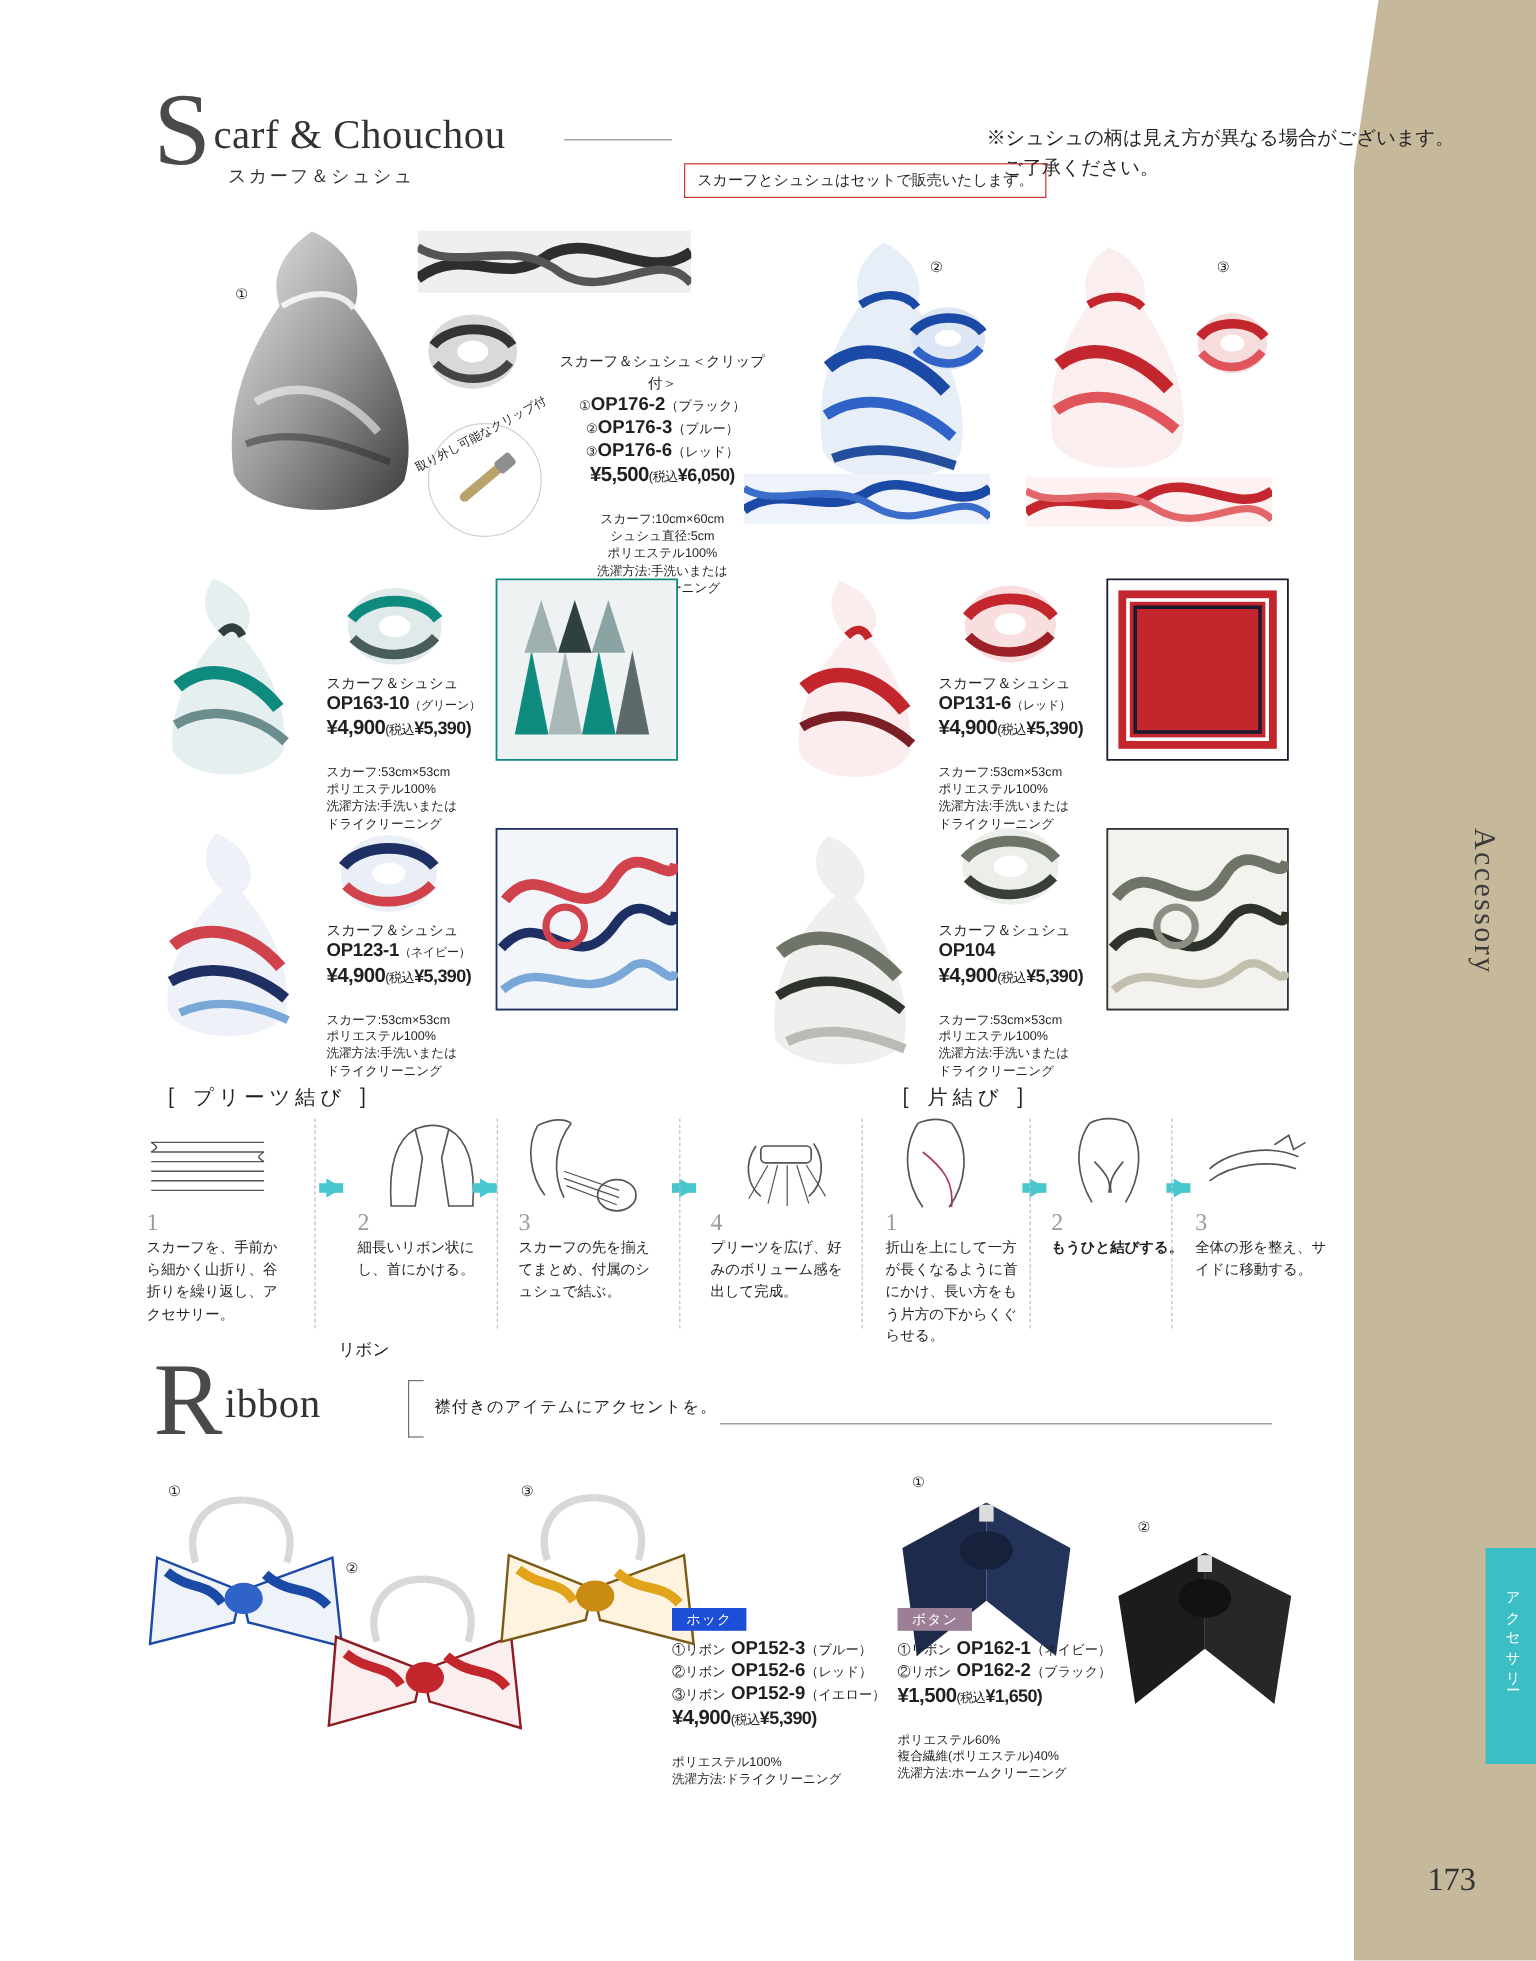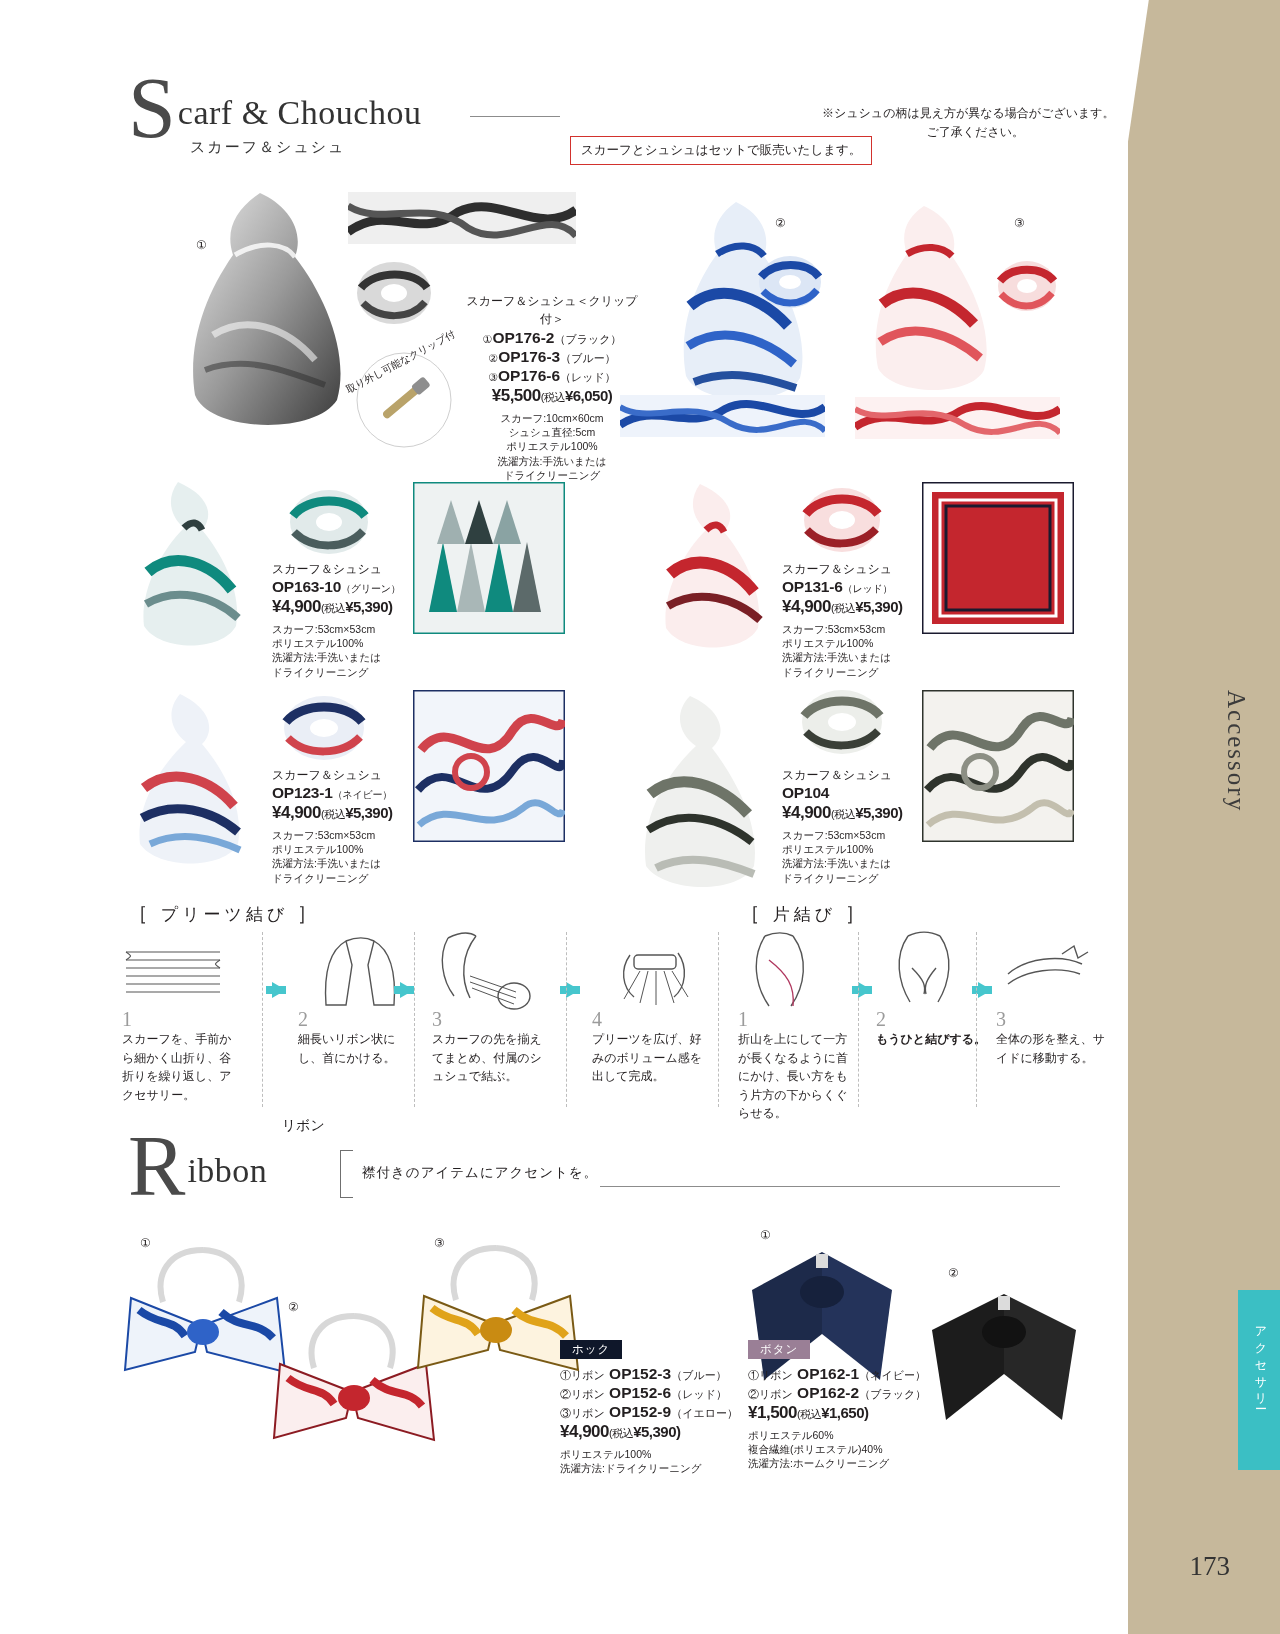--- a/index.html
+++ b/index.html
@@ -54,32 +54,32 @@
     font-size:15px;color:#333;letter-spacing:2px;margin-left:62px;margin-top:-6px;
   }
   .title-rule{
     position:absolute;height:1px;background:#8c8c8c;
   }
   .note-box{
     position:absolute;border:1px solid #d2322d;color:#231f20;
     font-size:12.5px;padding:5px 10px;background:#fff;
   }
   .note-right{
-    position:absolute;font-size:12px;line-height:1.55;color:#231f20;text-align:center;
+    position:absolute;font-size:16px;line-height:1.55;color:#231f20;
   }
 
   
   .prod{position:absolute;}
   .prod .lead{font-size:12px;line-height:1.5;}
   .prod .code{font-size:15.5px;font-weight:bold;letter-spacing:-0.2px;}
   .prod .code .clr{font-size:10px;font-weight:normal;}
   .prod .price{font-size:17px;font-weight:bold;letter-spacing:-0.5px;margin-top:1px;}
   .prod .price .tax{font-size:11px;font-weight:normal;}
   .prod .price .taxval{font-size:15px;font-weight:bold;}
-  .prod .spec{font-size:10.5px;line-height:1.35;margin-top:5px;color:#231f20;}
+  .prod .spec{font-size:10.5px;line-height:1.35;margin-top:20px;color:#231f20;}
   .prod .listrow{font-size:15.5px;font-weight:bold;margin-top:1px;}
   .prod .listrow .num{font-size:11px;font-weight:normal;}
   .prod .listrow .clr{font-size:11px;font-weight:normal;}
 
   .circ{
     position:absolute;font-size:12px;color:#231f20;
   }
 
   
   .ph{position:absolute;}
@@ -101,21 +101,21 @@
   .arrow{
     position:absolute;width:0;height:0;
     border-top:8px solid transparent;border-bottom:8px solid transparent;
     border-left:14px solid #46c6cd;
   }
   .arrow:after{
     content:"";position:absolute;left:-20px;top:-4px;width:20px;height:8px;background:#46c6cd;
   }
 
   .tagbox{
-    position:absolute;background:#0f172a;color:#fff;font-size:11.5px;
+    position:absolute;background:#1d4ed8;color:#fff;font-size:11.5px;
     padding:2px 12px;letter-spacing:1px;
   }
   .tagbox.pink{background:#9a7f96;}
 
   .ribbon-rule{position:absolute;height:1px;background:#8c8c8c;}
   .ribbon-caption{
     position:absolute;font-size:13.5px;letter-spacing:1px;color:#231f20;
   }
   .bracket-l{position:absolute;border-left:1px solid #6f6f6f;border-top:1px solid #6f6f6f;border-bottom:1px solid #6f6f6f;}
 

